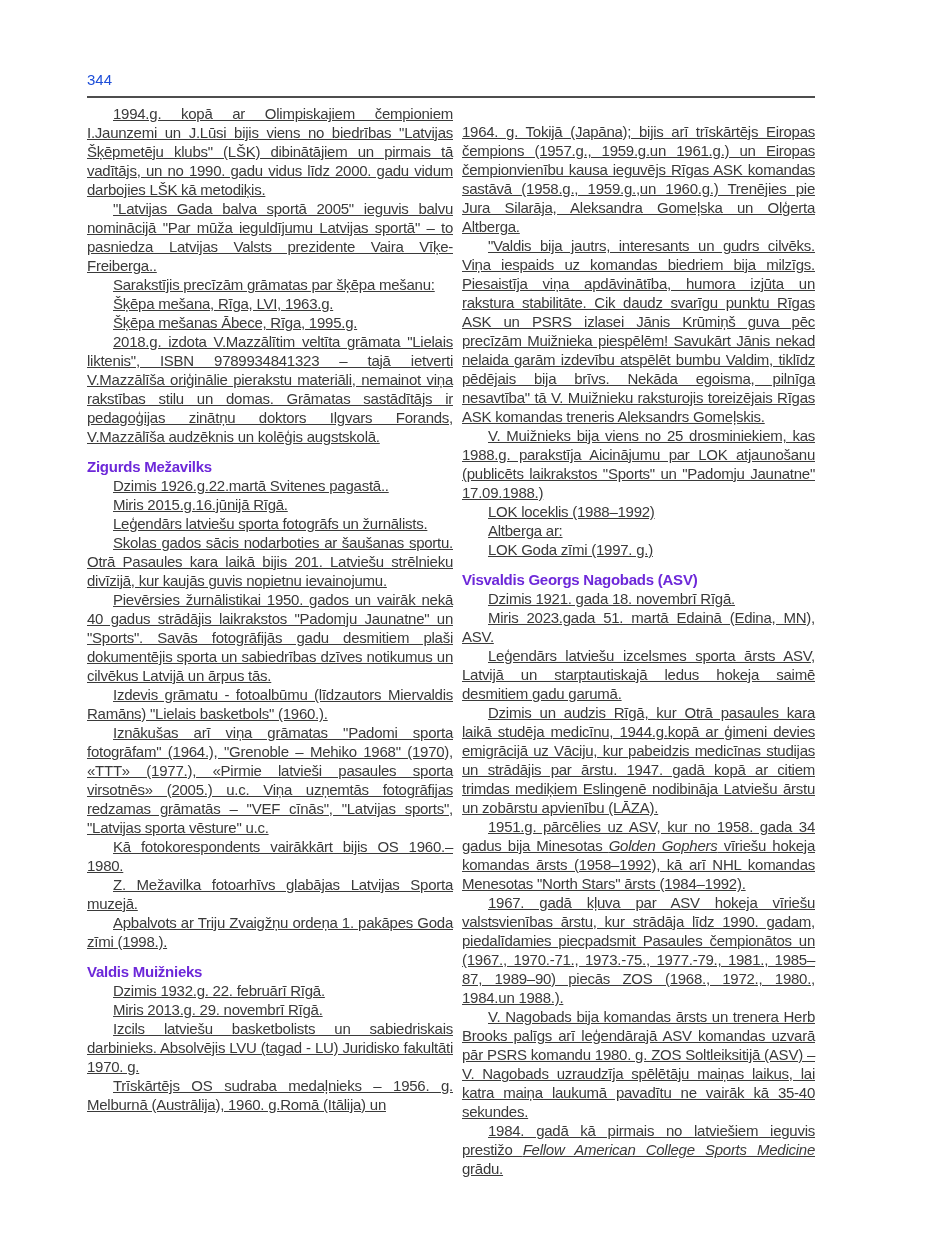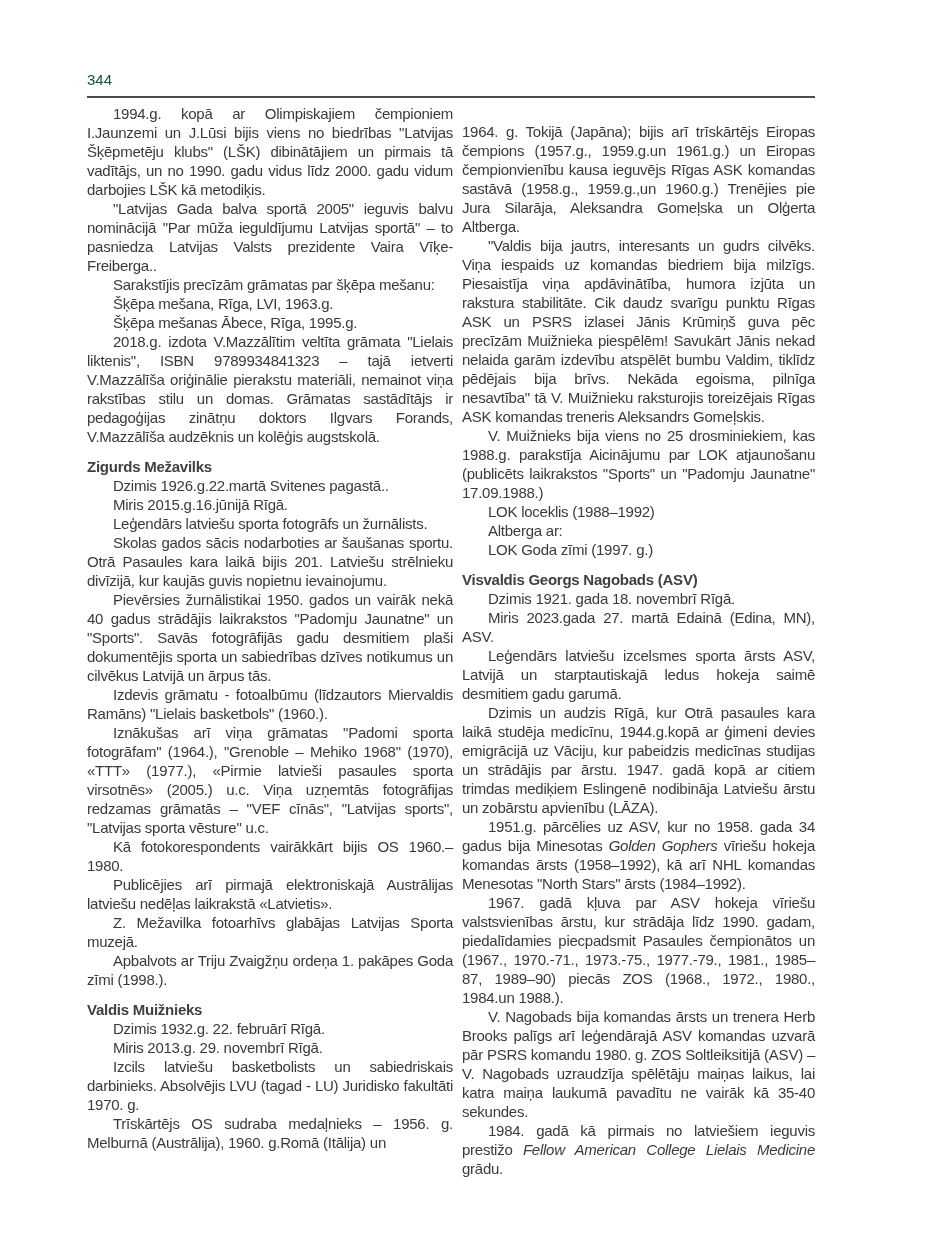--- a/index.html
+++ b/index.html
@@ -7,39 +7,39 @@
     position:relative;
     width:930px;height:1240px;
     margin:0 auto;
     background:#ffffff;
     font-family:"Liberation Sans", sans-serif;
     color:#3a3a3a;
     overflow:hidden;
   }
   .page-number{
     position:absolute;top:71px;left:87px;
-    font-size:15px;letter-spacing:0;color:#14532d;
+    font-size:15px;letter-spacing:0;color:#1d4ed8;
   }
   .rule{
     position:absolute;top:96px;left:87px;
     width:728px;height:1.5px;background:#4d4d4d;
   }
   .col{
     position:absolute;top:104px;
     font-size:15px;line-height:19px;letter-spacing:-0.25px;
     text-align:justify;text-justify:inter-word;
   }
   .col-left{left:87px;width:366px;}
   .col-right{left:462px;width:353px;}
-  p.para{margin:0;text-indent:26px;}
+  p.para{margin:0;text-indent:26px;text-decoration:underline;}
   p.para.no-indent{text-indent:0;margin-top:18px;}
   h3.heading{
     margin:11px 0 0 0;
     font-size:15px;line-height:19px;font-weight:bold;
-    text-align:left;color:#404040;
+    text-align:left;color:#6d28d9;
   }
   i{font-style:italic;}
 </style>
 </head>
 <body>
 
 <div class="page">
 
   <div class="page-number">344</div>
   <div class="rule"></div>
@@ -53,45 +53,44 @@
     <p class="para">2018.g. izdota V.Mazzālītim veltīta grāmata "Lielais liktenis", ISBN 9789934841323 – tajā ietverti V.Mazzālīša oriģinālie pierakstu materiāli, nemainot viņa rakstības stilu un domas. Grāmatas sastādītājs ir pedagoģijas zinātņu doktors Ilgvars Forands, V.Mazzālīša audzēknis un kolēģis augstskolā.</p>
     <h3 class="heading">Zigurds Mežavilks</h3>
     <p class="para">Dzimis 1926.g.22.martā Svitenes pagastā..</p>
     <p class="para">Miris 2015.g.16.jūnijā Rīgā.</p>
     <p class="para">Leģendārs latviešu sporta fotogrāfs un žurnālists.</p>
     <p class="para">Skolas gados sācis nodarboties ar šaušanas sportu. Otrā Pasaules kara laikā bijis 201. Latviešu strēlnieku divīzijā, kur kaujās guvis nopietnu ievainojumu.</p>
     <p class="para">Pievērsies žurnālistikai 1950. gados un vairāk nekā 40 gadus strādājis laikrakstos "Padomju Jaunatne" un "Sports". Savās fotogrāfijās gadu desmitiem plaši dokumentējis sporta un sabiedrības dzīves notikumus un cilvēkus Latvijā un ārpus tās.</p>
     <p class="para">Izdevis grāmatu - fotoalbūmu (līdzautors Miervaldis Ramāns) "Lielais basketbols" (1960.).</p>
     <p class="para">Iznākušas arī viņa grāmatas "Padomi sporta fotogrāfam" (1964.), "Grenoble – Mehiko 1968" (1970), «TTT» (1977.), «Pirmie latvieši pasaules sporta virsotnēs» (2005.) u.c. Viņa uzņemtās fotogrāfijas redzamas grāmatās – "VEF cīnās", "Latvijas sports", "Latvijas sporta vēsture" u.c.</p>
     <p class="para">Kā fotokorespondents vairākkārt bijis OS 1960.–1980.</p>
-    <p class="para">Publicējies arī pirmajā elektroniskajā Austrālijas latviešu nedēļas laikrakstā «Latvietis».</p>
     <p class="para">Z. Mežavilka fotoarhīvs glabājas Latvijas Sporta muzejā.</p>
     <p class="para">Apbalvots ar Triju Zvaigžņu ordeņa 1. pakāpes Goda zīmi (1998.).</p>
     <h3 class="heading">Valdis Muižnieks</h3>
     <p class="para">Dzimis 1932.g. 22. februārī Rīgā.</p>
     <p class="para">Miris 2013.g. 29. novembrī Rīgā.</p>
     <p class="para">Izcils latviešu basketbolists un sabiedriskais darbinieks. Absolvējis LVU (tagad - LU) Juridisko fakultāti 1970. g.</p>
     <p class="para">Trīskārtējs OS sudraba medaļnieks – 1956. g. Melburnā (Austrālija), 1960. g.Romā (Itālija) un</p>
   </div>
 
   <div class="col col-right">
     <p class="para no-indent">1964. g. Tokijā (Japāna); bijis arī trīskārtējs Eiropas čempions (1957.g., 1959.g.un 1961.g.) un Eiropas čempionvienību kausa ieguvējs Rīgas ASK komandas sastāvā (1958.g., 1959.g.,un 1960.g.) Trenējies pie Jura Silarāja, Aleksandra Gomeļska un Olģerta Altberga.</p>
     <p class="para">"Valdis bija jautrs, interesants un gudrs cilvēks. Viņa iespaids uz komandas biedriem bija milzīgs. Piesaistīja viņa apdāvinātība, humora izjūta un rakstura stabilitāte. Cik daudz svarīgu punktu Rīgas ASK un PSRS izlasei Jānis Krūmiņš guva pēc precīzām Muižnieka piespēlēm! Savukārt Jānis nekad nelaida garām izdevību atspēlēt bumbu Valdim, tiklīdz pēdējais bija brīvs. Nekāda egoisma, pilnīga nesavtība" tā V. Muižnieku raksturojis toreizējais Rīgas ASK komandas treneris Aleksandrs Gomeļskis.</p>
     <p class="para">V. Muižnieks bija viens no 25 drosminiekiem, kas 1988.g. parakstīja Aicinājumu par LOK atjaunošanu (publicēts laikrakstos "Sports" un "Padomju Jaunatne" 17.09.1988.)</p>
     <p class="para">LOK loceklis (1988–1992)</p>
     <p class="para">Altberga ar:</p>
     <p class="para">LOK Goda zīmi (1997. g.)</p>
     <h3 class="heading">Visvaldis Georgs Nagobads (ASV)</h3>
     <p class="para">Dzimis 1921. gada 18. novembrī Rīgā.</p>
-    <p class="para">Miris 2023.gada 27. martā Edainā (Edina, MN), ASV.</p>
+    <p class="para">Miris 2023.gada 51. martā Edainā (Edina, MN), ASV.</p>
     <p class="para">Leģendārs latviešu izcelsmes sporta ārsts ASV, Latvijā un starptautiskajā ledus hokeja saimē desmitiem gadu garumā.</p>
     <p class="para">Dzimis un audzis Rīgā, kur Otrā pasaules kara laikā studēja medicīnu, 1944.g.kopā ar ģimeni devies emigrācijā uz Vāciju, kur pabeidzis medicīnas studijas un strādājis par ārstu. 1947. gadā kopā ar citiem trimdas mediķiem Eslingenē nodibināja Latviešu ārstu un zobārstu apvienību (LĀZA).</p>
     <p class="para">
       <span>1951.g. pārcēlies uz ASV, kur no 1958. gada 34 gadus bija Minesotas </span><i>Golden Gophers</i><span> vīriešu hokeja komandas ārsts (1958–1992), kā arī NHL komandas Menesotas "North Stars" ārsts (1984–1992).</span>
     </p>
     <p class="para">1967. gadā kļuva par ASV hokeja vīriešu valstsvienības ārstu, kur strādāja līdz 1990. gadam, piedalīdamies piecpadsmit Pasaules čempionātos un (1967., 1970.-71., 1973.-75., 1977.-79., 1981., 1985–87, 1989–90) piecās ZOS (1968., 1972., 1980., 1984.un 1988.).</p>
     <p class="para">V. Nagobads bija komandas ārsts un trenera Herb Brooks palīgs arī leģendārajā ASV komandas uzvarā pār PSRS komandu 1980. g. ZOS Soltleiksitijā (ASV) – V. Nagobads uzraudzīja spēlētāju maiņas laikus, lai katra maiņa laukumā pavadītu ne vairāk kā 35-40 sekundes.</p>
     <p class="para">
-      <span>1984. gadā kā pirmais no latviešiem ieguvis prestižo </span><i>Fellow American College Lielais Medicine</i><span> grādu.</span>
+      <span>1984. gadā kā pirmais no latviešiem ieguvis prestižo </span><i>Fellow American College Sports Medicine</i><span> grādu.</span>
     </p>
   </div>
 
 </div>
 
 </body></html>

